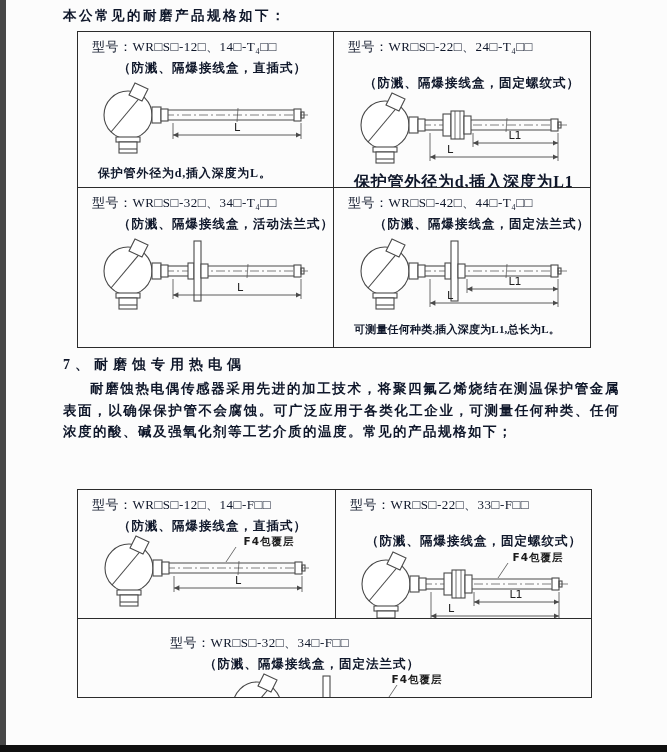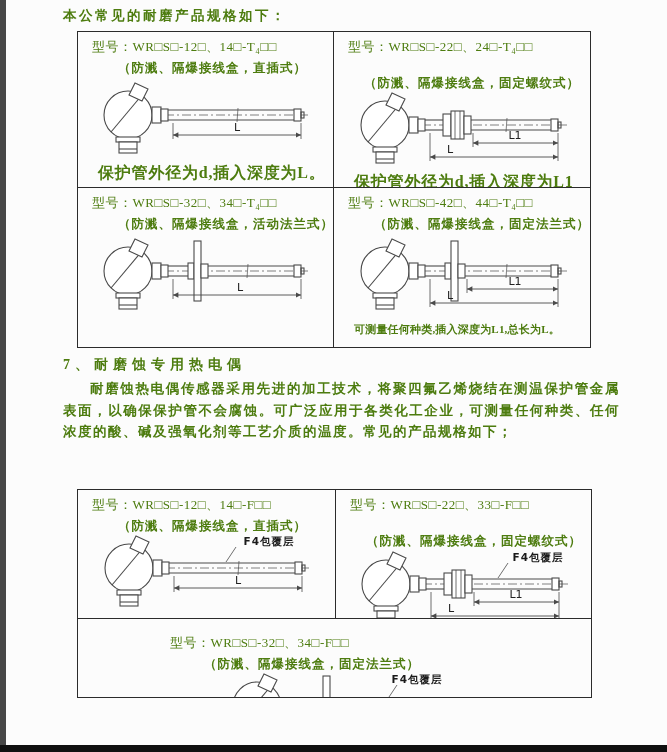--- a/index.html
+++ b/index.html
@@ -1,32 +1,32 @@
 <!DOCTYPE html>
 <html><head>
 <meta charset="utf-8">
 <style>
   html,body{margin:0;padding:0;background:#ffffff;}
   .page{position:relative;width:667px;height:752px;background:#fcfcfc;overflow:hidden;
-        font-family:"Liberation Serif","DejaVu Serif",serif;color:#4d7c0f;}
+        font-family:"Liberation Serif","DejaVu Serif",serif;color:#0f172a;}
   .edge-left{position:absolute;left:0;top:0;width:6px;height:752px;background:#474747;}
   .edge-bottom{position:absolute;left:0;top:745px;width:667px;height:7px;background:#101010;}
   .intro{position:absolute;top:7px;left:63px;font-size:13.5px;font-weight:bold;letter-spacing:2.5px;}
   .heading{position:absolute;top:356px;left:63px;font-size:14px;font-weight:bold;letter-spacing:5px;}
   .para{position:absolute;top:378px;left:63px;width:557px;font-size:13.5px;line-height:21.5px;
         letter-spacing:1.5px;text-align:justify;text-indent:2em;font-weight:600;}
   .tbl{position:absolute;display:grid;border:1.2px solid #2b2b2b;box-sizing:border-box;}
   #t1{left:77px;top:31px;width:514px;height:317px;grid-template-columns:255px 1fr;grid-template-rows:155px 1fr;}
   #t2{left:77px;top:489px;width:515px;height:209px;grid-template-columns:257px 1fr;grid-template-rows:128px 1fr;}
   .cell{position:relative;overflow:hidden;padding:5px 4px 0 8px;box-sizing:border-box;}
   .bl{border-left:1.2px solid #2b2b2b;}
   .bt{border-top:1.2px solid #2b2b2b;}
   .model{font-size:13px;font-weight:normal;margin:1px 0 0 6px;letter-spacing:.5px;white-space:nowrap;line-height:18px;}
   .desc{font-size:12.5px;font-weight:bold;margin:3px 0 0 32px;letter-spacing:1px;white-space:nowrap;line-height:18px;}
-  .caption{font-size:16px;font-weight:bold;margin:0 0 0 12px;letter-spacing:.8px;white-space:nowrap;line-height:16px;}
+  .caption{font-size:12px;font-weight:bold;margin:0 0 0 12px;letter-spacing:.8px;white-space:nowrap;line-height:16px;}
   .cap2{font-size:16px;line-height:14px;}
   .tightcap{font-size:11px;letter-spacing:.2px;}
   .diag{display:block;margin:2px auto 0;}
   .snug .desc{margin-top:19px;font-family:Liberation Mono, monospace;}
   .snug .diag{margin-top:-4px;}
   #t2 .diag{margin-top:-3px;}
   .span2{grid-column:1/3;}
   .bc-inner{width:345px;margin:7px auto;padding-top:2px;}
   .bc-inner .desc{margin-left:40px;}
   svg text{font-family:"DejaVu Sans",sans-serif;font-size:11px;fill:#222;stroke:none;}

